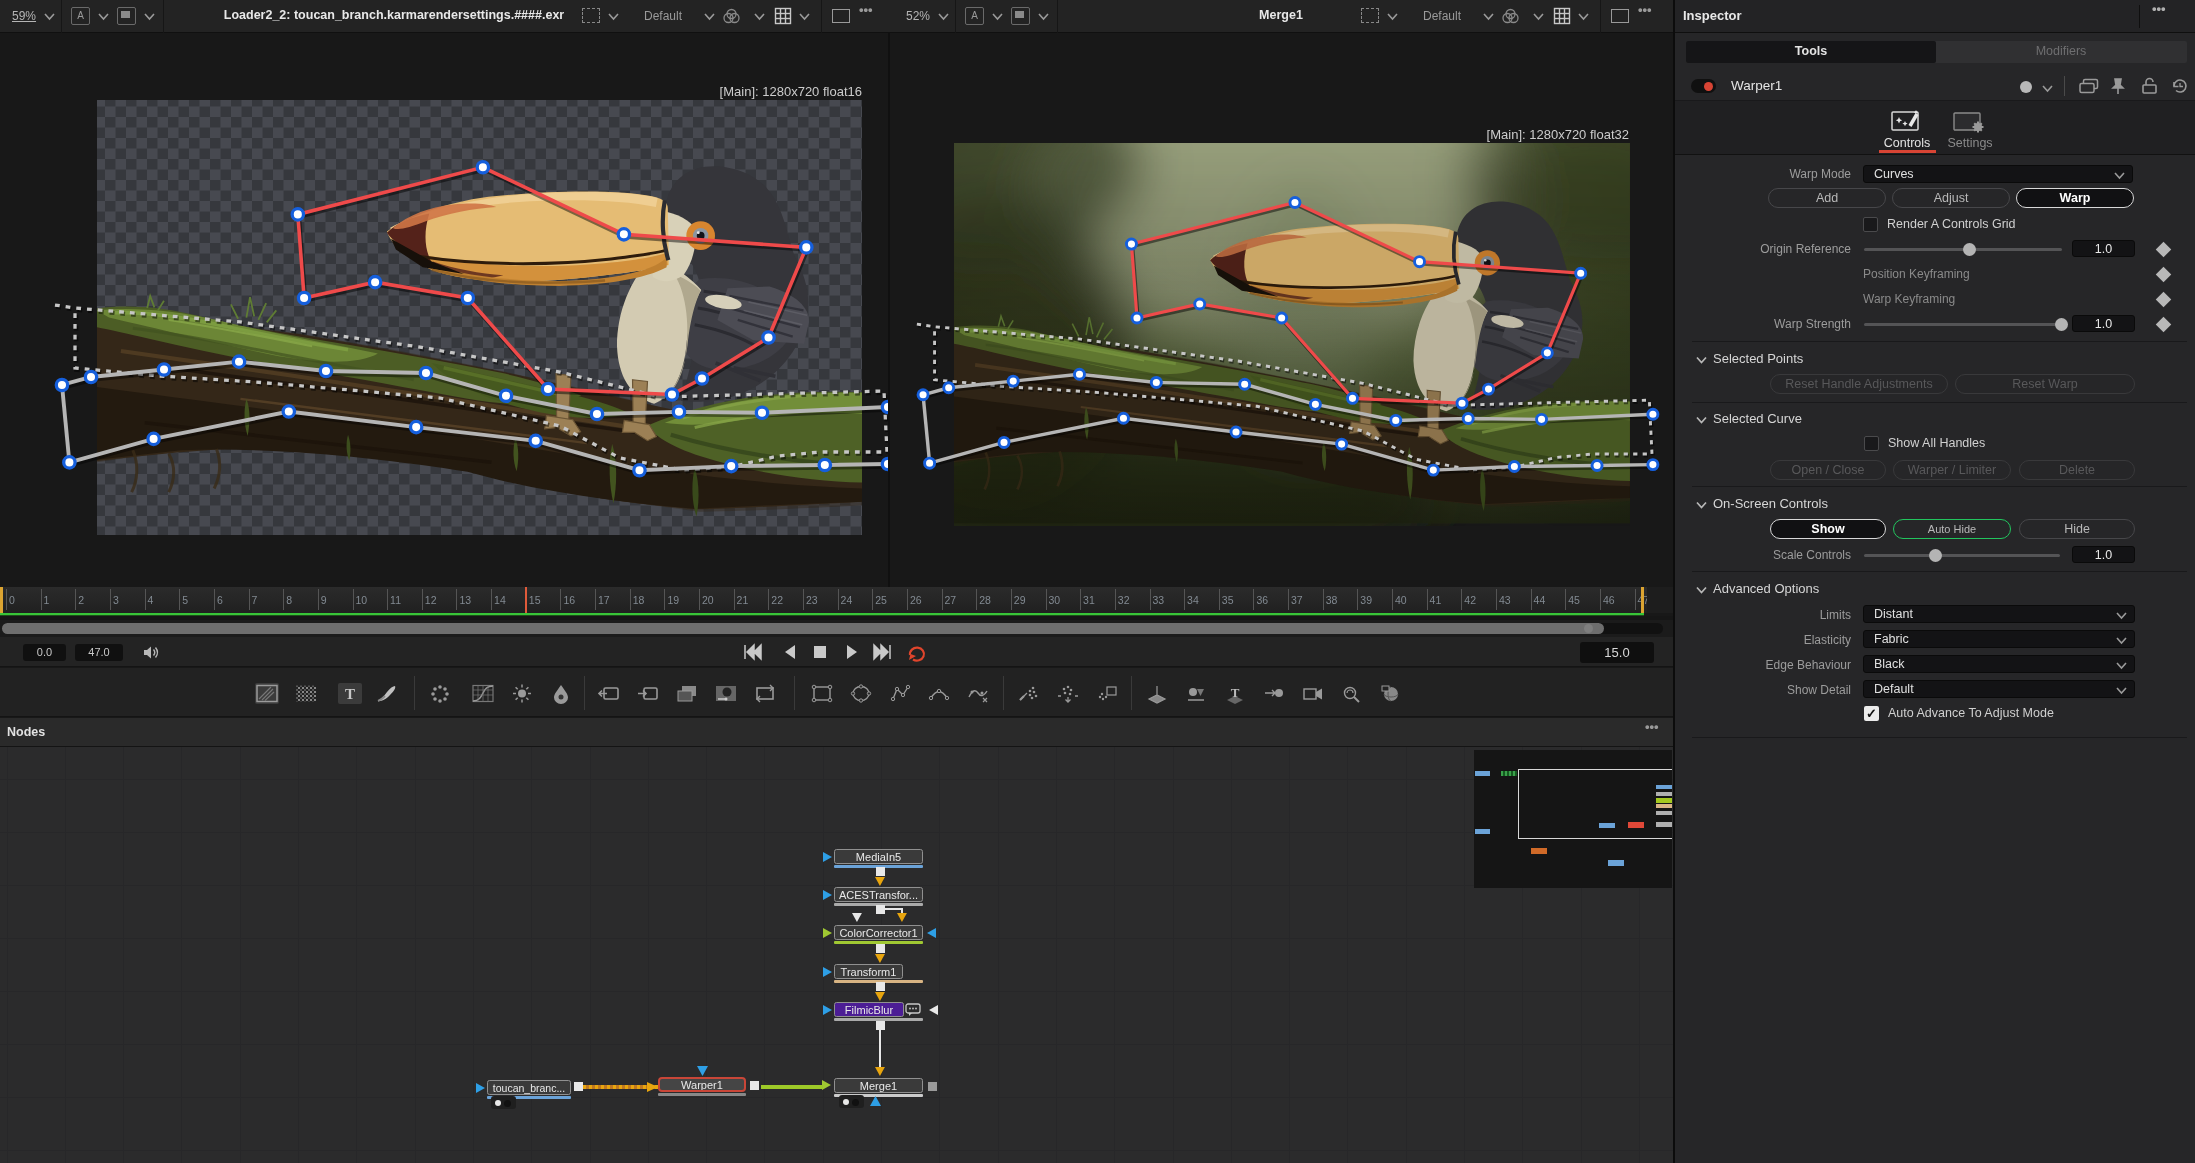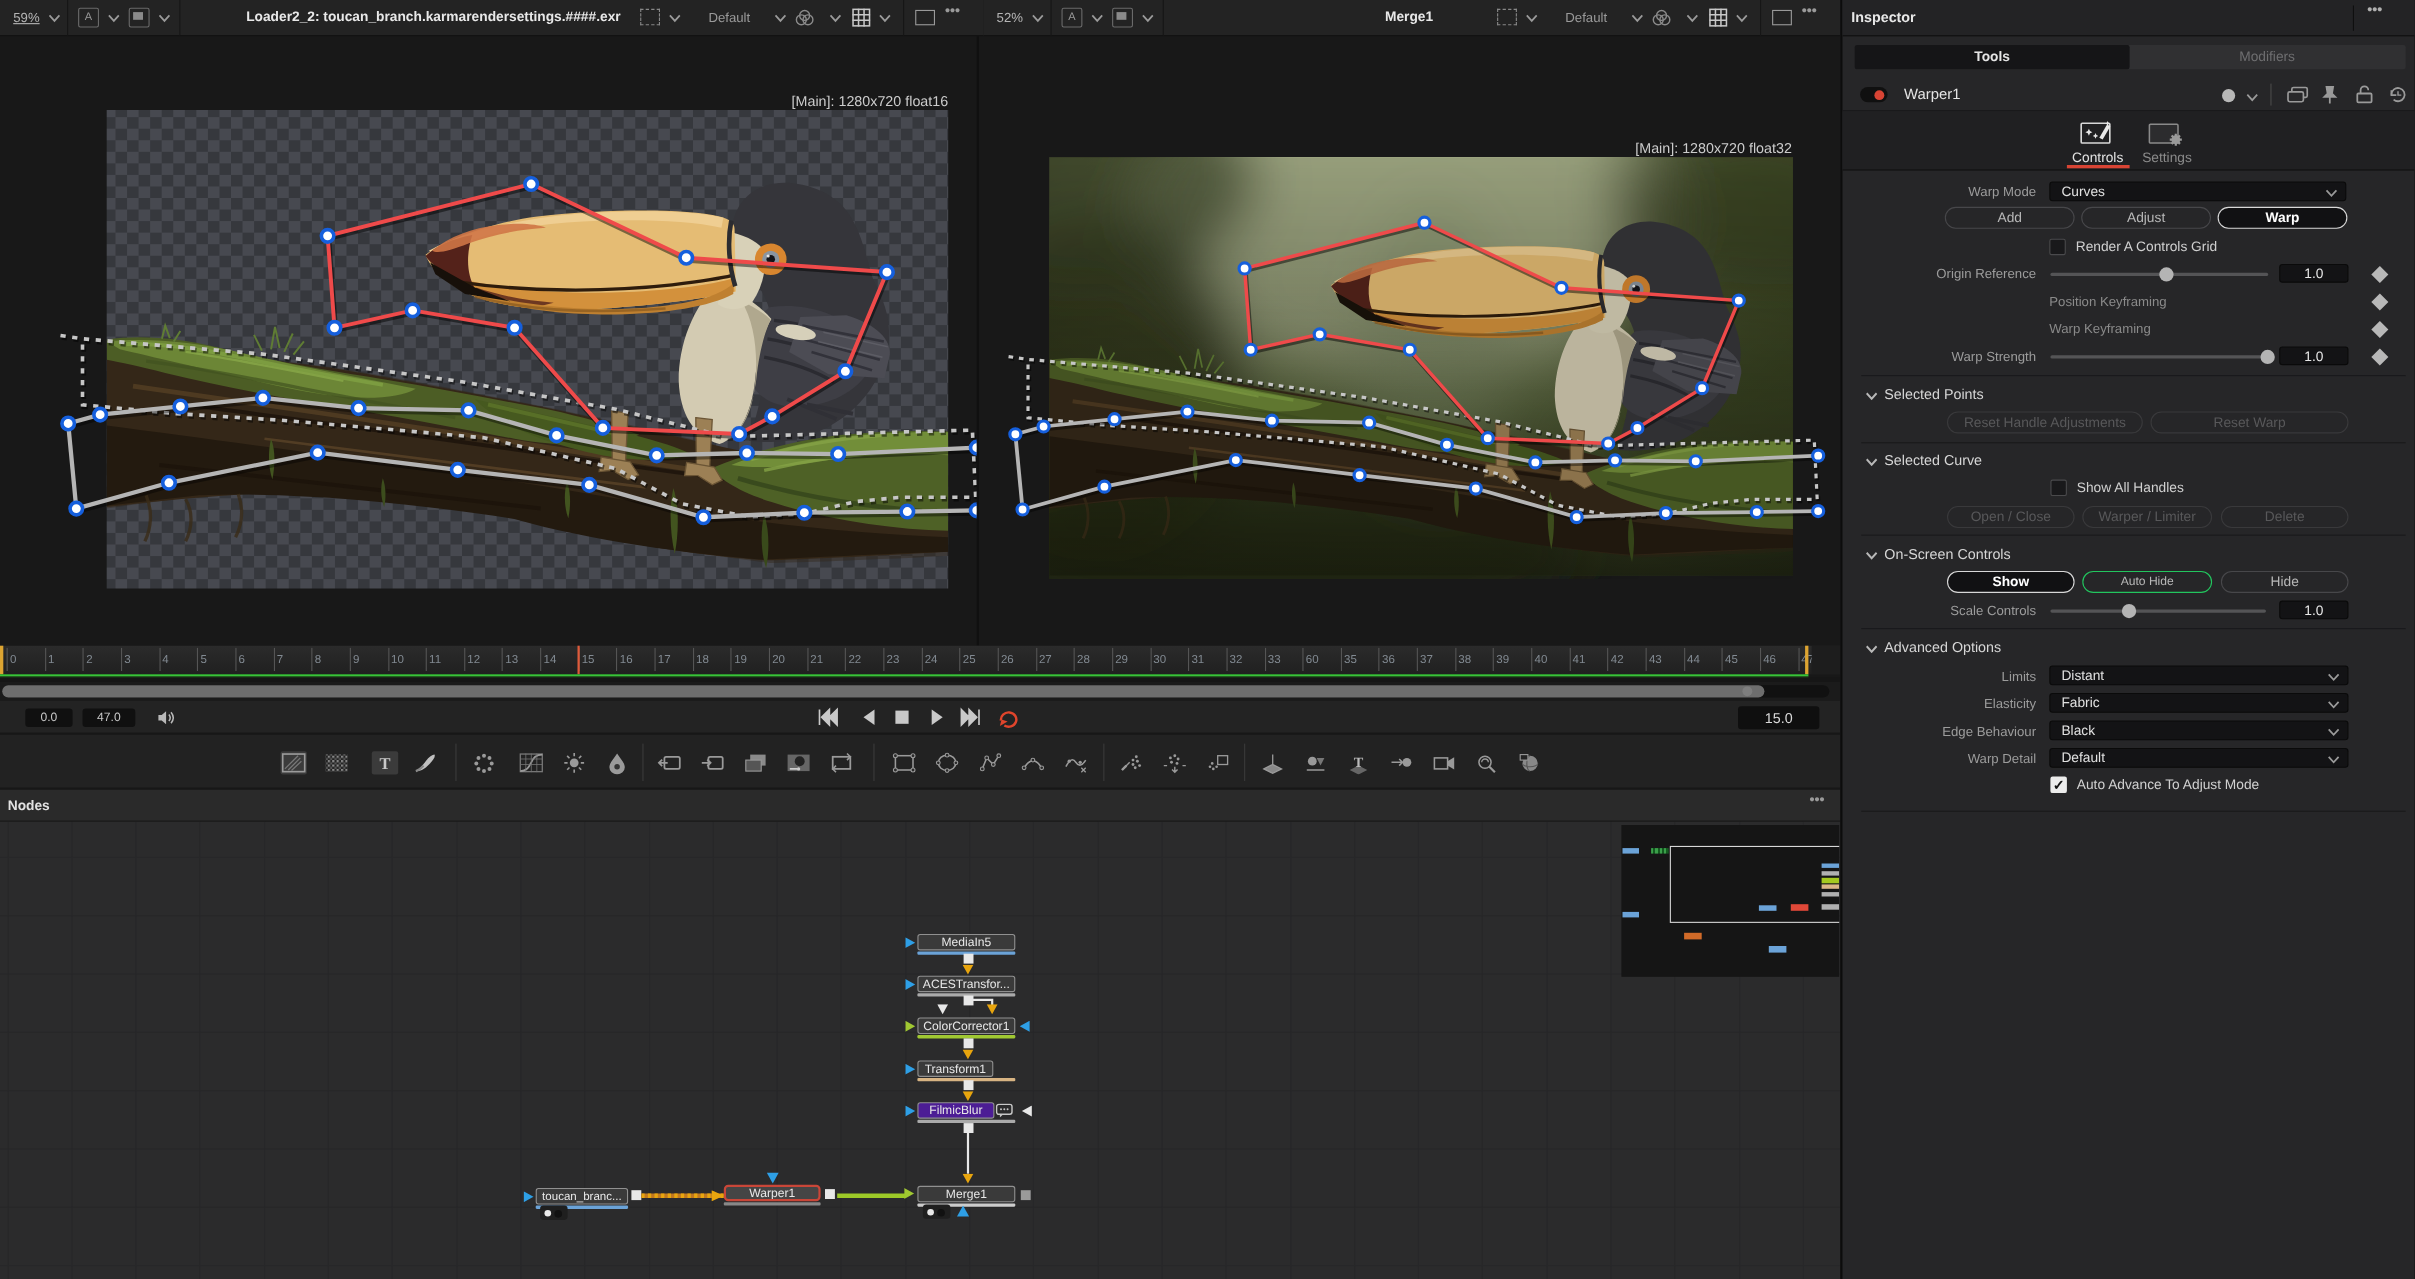--- a/index.html
+++ b/index.html
@@ -441,21 +441,21 @@
     <div class="abs" style="left:1013.8px;top:7px;font-size:10.5px;color:#828a92">29</div>
     <div class="abs" style="left:1045.5px;top:2px;width:1px;height:21px;background:#555"></div>
     <div class="abs" style="left:1048.5px;top:7px;font-size:10.5px;color:#828a92">30</div>
     <div class="abs" style="left:1080.1px;top:2px;width:1px;height:21px;background:#555"></div>
     <div class="abs" style="left:1083.1px;top:7px;font-size:10.5px;color:#828a92">31</div>
     <div class="abs" style="left:1114.8px;top:2px;width:1px;height:21px;background:#555"></div>
     <div class="abs" style="left:1117.8px;top:7px;font-size:10.5px;color:#828a92">32</div>
     <div class="abs" style="left:1149.5px;top:2px;width:1px;height:21px;background:#555"></div>
     <div class="abs" style="left:1152.5px;top:7px;font-size:10.5px;color:#828a92">33</div>
     <div class="abs" style="left:1184.1px;top:2px;width:1px;height:21px;background:#555"></div>
-    <div class="abs" style="left:1187.1px;top:7px;font-size:10.5px;color:#828a92">60</div>
+    <div class="abs" style="left:1187.1px;top:7px;font-size:10.5px;color:#828a92">34</div>
     <div class="abs" style="left:1218.8px;top:2px;width:1px;height:21px;background:#555"></div>
     <div class="abs" style="left:1221.8px;top:7px;font-size:10.5px;color:#828a92">35</div>
     <div class="abs" style="left:1253.4px;top:2px;width:1px;height:21px;background:#555"></div>
     <div class="abs" style="left:1256.4px;top:7px;font-size:10.5px;color:#828a92">36</div>
     <div class="abs" style="left:1288.0px;top:2px;width:1px;height:21px;background:#555"></div>
     <div class="abs" style="left:1291.0px;top:7px;font-size:10.5px;color:#828a92">37</div>
     <div class="abs" style="left:1322.7px;top:2px;width:1px;height:21px;background:#555"></div>
     <div class="abs" style="left:1325.7px;top:7px;font-size:10.5px;color:#828a92">38</div>
     <div class="abs" style="left:1357.3px;top:2px;width:1px;height:21px;background:#555"></div>
     <div class="abs" style="left:1360.3px;top:7px;font-size:10.5px;color:#828a92">39</div>
@@ -998,21 +998,21 @@
         <polyline points="1,1 5.5,6.0 10.0,1" fill="none" stroke="#9a9a9a" stroke-width="1.6"></polyline>
       </svg>
     </div>
     <div class="abs" style="right:344px;top:658px;font-size:12px;color:#9c9c9c;white-space:nowrap">Edge Behaviour</div>
     <div class="abs" style="left:188px;top:655px;width:272px;height:18px;background:#131315;border-radius:3px;border:1px solid #0a0a0a">
       <div class="abs" style="left:10px;top:1px;font-size:12.5px;color:#e0e0e0">Black</div>
       <svg style="position:absolute;left:252px;top:6.0px" width="11.0" height="8.0">
         <polyline points="1,1 5.5,6.0 10.0,1" fill="none" stroke="#9a9a9a" stroke-width="1.6"></polyline>
       </svg>
     </div>
-    <div class="abs" style="right:344px;top:683px;font-size:12px;color:#9c9c9c;white-space:nowrap">Warp Detail</div>
+    <div class="abs" style="right:344px;top:683px;font-size:12px;color:#9c9c9c;white-space:nowrap">Show Detail</div>
     <div class="abs" style="left:188px;top:680px;width:272px;height:18px;background:#131315;border-radius:3px;border:1px solid #0a0a0a">
       <div class="abs" style="left:10px;top:1px;font-size:12.5px;color:#e0e0e0">Default</div>
       <svg style="position:absolute;left:252px;top:6.0px" width="11.0" height="8.0">
         <polyline points="1,1 5.5,6.0 10.0,1" fill="none" stroke="#9a9a9a" stroke-width="1.6"></polyline>
       </svg>
     </div>
     <div class="abs" style="left:189px;top:706px;width:15px;height:15px;background:#ececec;border-radius:2px;color:#111;font-size:13px;font-weight:bold;text-align:center;line-height:15px">✓</div>
     <div style="position:absolute;left:213px;top:706px;font-size:12.5px;color:#d0d0d0;font-weight:400;white-space:nowrap;">Auto Advance To Adjust Mode</div>
     <div class="abs" style="left:17px;top:737px;width:495px;height:1px;background:#19191b"></div>
   </div>

